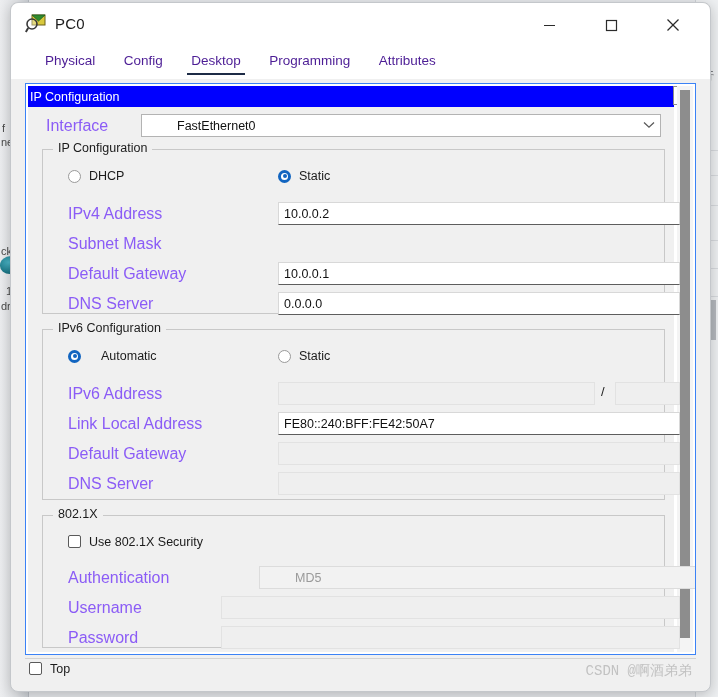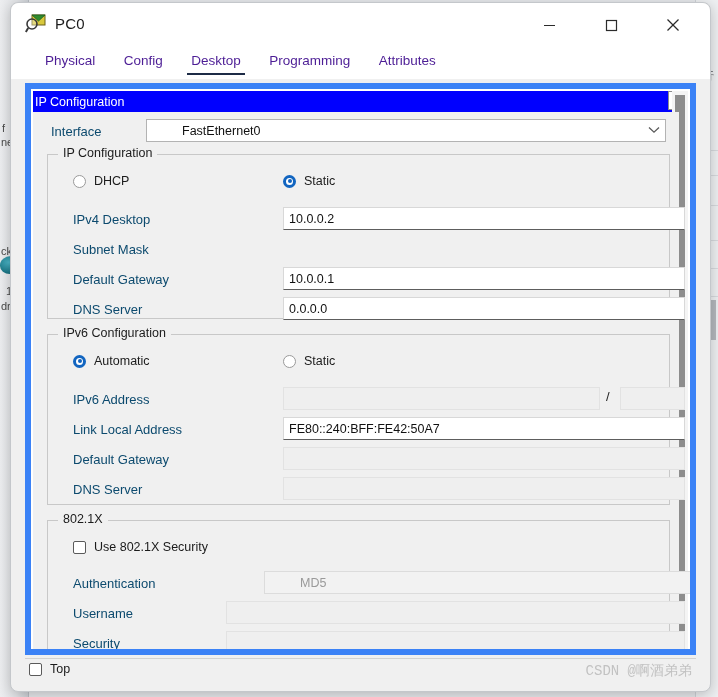--- a/index.html
+++ b/index.html
@@ -136,21 +136,21 @@
     height: 2.5px;
     background: #1d2b46;
   }
 
   
   #content-area {
     position: absolute;
     left: 14px; top: 80px;
     width: 671px; height: 572px;
     background: #ffffff;
-    border: 6px solid #3b82f6;
+    border: 1px solid #3b82f6;
     box-sizing: border-box;
     overflow: hidden;
   }
 
   
   #panel-title {
     position: absolute;
     left: 2px; top: 2px;
     width: 646px; height: 21px;
     background: #0000ff;
@@ -199,22 +199,22 @@
   }
 
   
   .row {
     position: absolute;
     height: 22px;
     display: flex;
     align-items: center;
   }
   .fld-label {
-    font-size: 13px;
-    color: #0c4a6e;
+    font-size: 16px;
+    color: #8b5cf6;
     white-space: nowrap;
   }
 
   
   .combo {
     position: absolute;
     height: 23px;
     background: #ffffff;
     border: 1px solid #b3b3b3;
     box-sizing: border-box;
@@ -323,21 +323,21 @@
   .slash {
     position: absolute;
     font-size: 13px;
     color: #1b1b1b;
   }
 
   
   .cb-wrap {
     position: absolute;
     display: flex;
-    align-items: flex-end;
+    align-items: flex-start;
     cursor: default;
   }
   .cbox {
     width: 13px; height: 13px;
     border: 1.4px solid #5a5a5a;
     border-radius: 2px;
     background: #fff;
     box-sizing: border-box;
     flex: none;
   }
@@ -466,21 +466,21 @@
         <div class="radio-wrap" style="left:25px; top:19px;">
           <span class="radio"></span>
           <span class="radio-label">DHCP</span>
         </div>
         <div class="radio-wrap" style="left:235px; top:19px;">
           <span class="radio on"></span>
           <span class="radio-label">Static</span>
         </div>
 
         <div class="row" style="left:25px; top:53px;">
-          <span class="fld-label">IPv4 Desktop</span>
+          <span class="fld-label">IPv4 Address</span>
         </div>
         <div class="tfield" style="left:235px; top:52px; width:402px;">10.0.0.2</div>
 
         <div class="row" style="left:25px; top:83px;">
           <span class="fld-label">Subnet Mask</span>
         </div>
 
         <div class="row" style="left:25px; top:113px;">
           <span class="fld-label">Default Gateway</span>
         </div>
@@ -488,21 +488,21 @@
 
         <div class="row" style="left:25px; top:143px;">
           <span class="fld-label">DNS Server</span>
         </div>
         <div class="tfield" style="left:235px; top:142px; width:402px;">0.0.0.0</div>
       </div>
 
       <div class="groupbox" style="left:14px; top:222px; width:623px; height:171px;">
         <span class="group-legend">IPv6 Configuration</span>
 
-        <div class="radio-wrap" style="left:25px; top:19px;">
+        <div class="radio-wrap" style="left:25px; top:19px;gap:12px;">
           <span class="radio on"></span>
           <span class="radio-label">Automatic</span>
         </div>
         <div class="radio-wrap" style="left:235px; top:19px;">
           <span class="radio"></span>
           <span class="radio-label">Static</span>
         </div>
 
         <div class="row" style="left:25px; top:53px;">
           <span class="fld-label">IPv6 Address</span>
@@ -546,21 +546,21 @@
             </svg>
           </span>
         </div>
 
         <div class="row" style="left:25px; top:81px;">
           <span class="fld-label">Username</span>
         </div>
         <div class="tfield disabled" style="left:178px; top:80px; width:459px;"></div>
 
         <div class="row" style="left:25px; top:111px;">
-          <span class="fld-label">Security</span>
+          <span class="fld-label">Password</span>
         </div>
         <div class="tfield disabled" style="left:178px; top:110px; width:459px;"></div>
       </div>
 
     </div>
   </div>
 
   <div id="footer">
     <div id="footer-divider"></div>
     <div class="cb-wrap" id="top-check">

